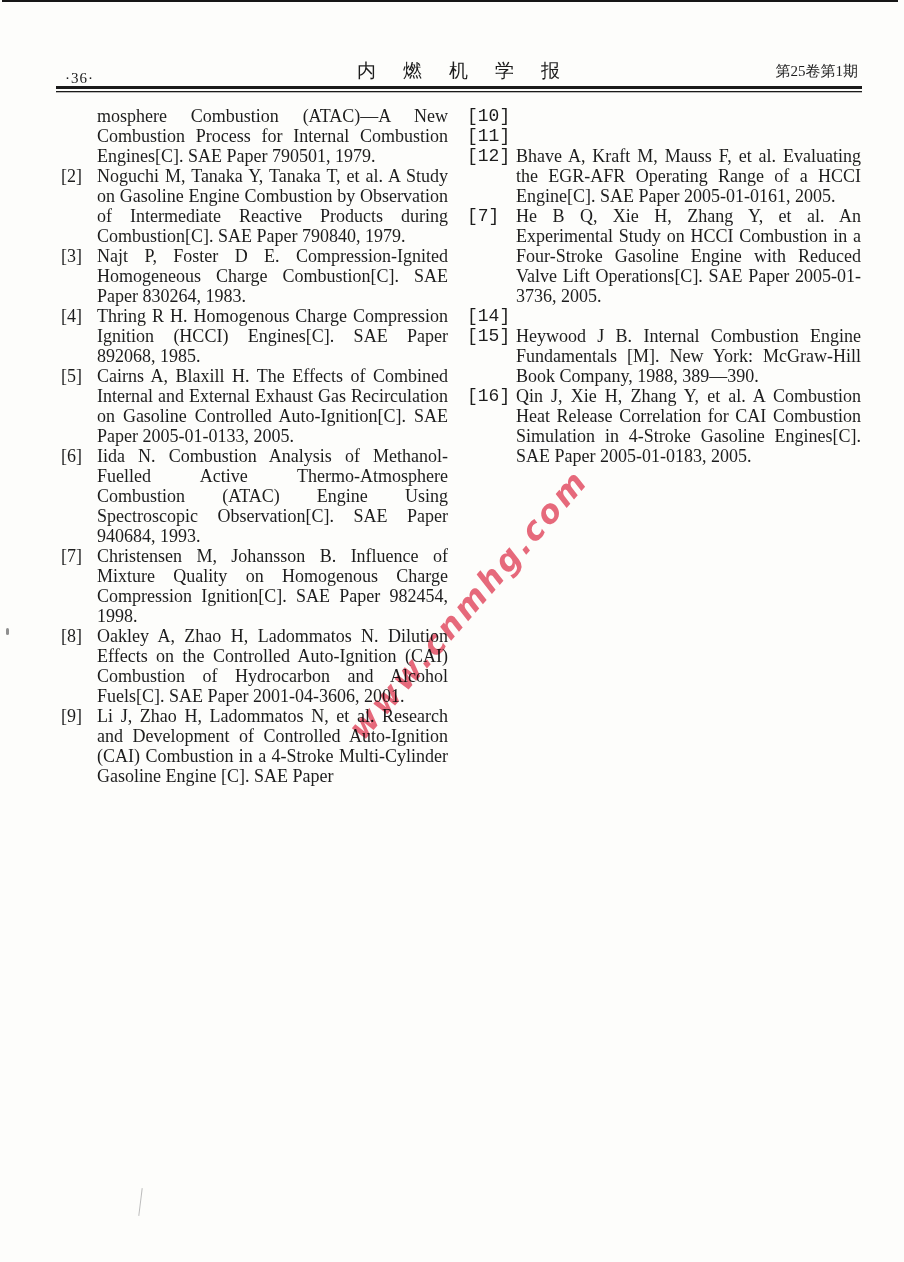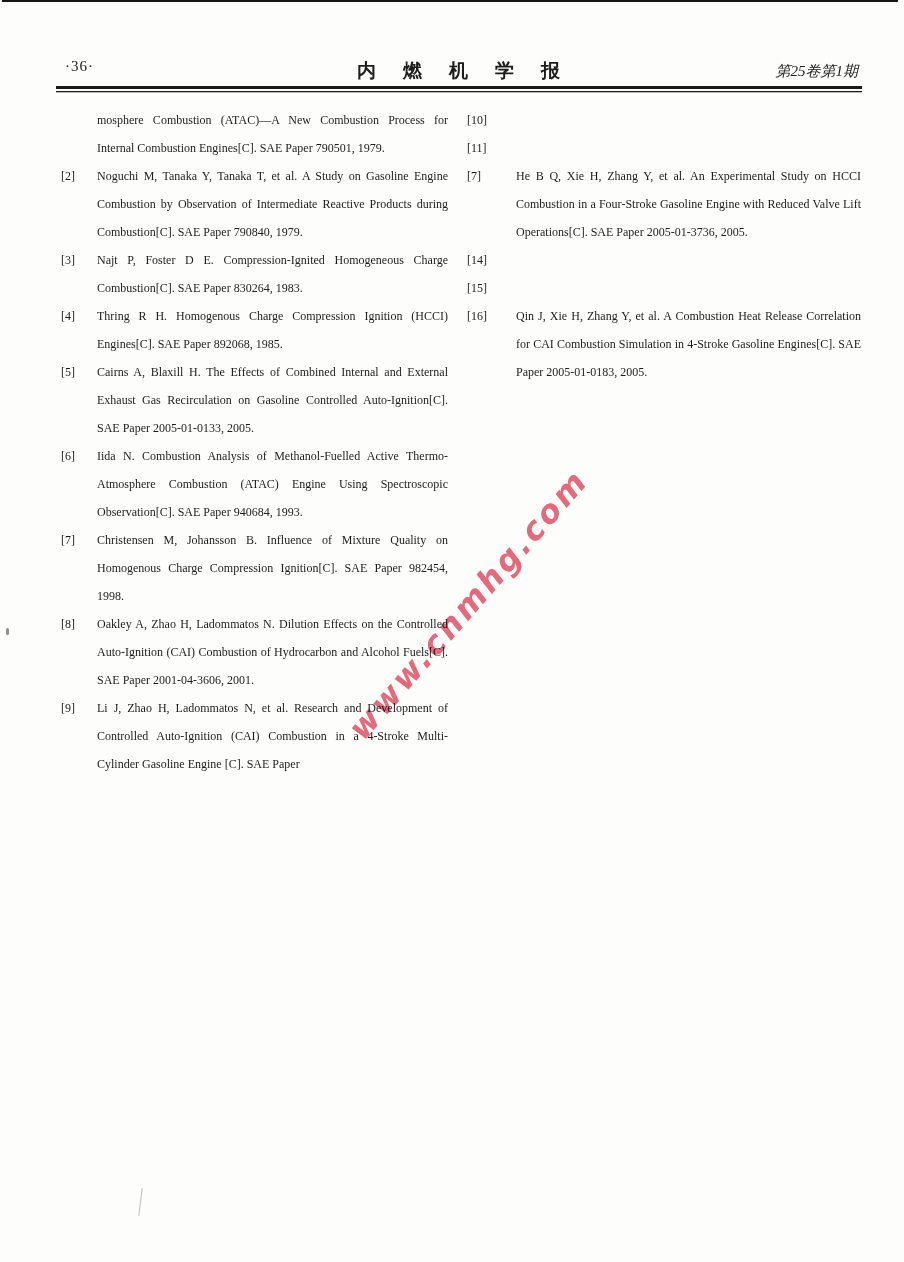--- a/index.html
+++ b/index.html
@@ -4,37 +4,37 @@
 <style>
   html,body{margin:0;padding:0;}
   body{
     width:904px;height:1262px;position:relative;overflow:hidden;
     background:#fdfdfb;
     font-family:"Liberation Serif", serif;
     color:#1d1d1d;
   }
   .top-line{position:absolute;top:0;left:2px;right:6px;height:2px;background:#161616;}
   .header{position:absolute;top:58px;left:57px;right:44px;height:26px;font-size:15px;}
-  .pageno{position:absolute;left:8px;top:0;letter-spacing:1px;}
+  .pageno{position:absolute;left:8px;top:12px;letter-spacing:1px;}
   .jtitle{
     position:absolute;left:0;right:0;top:0;text-align:center;
-    font-size:19px;font-weight:700;letter-spacing:27px;text-indent:27px;
+    font-size:19px;font-weight:400;letter-spacing:27px;text-indent:27px;
   }
-  .issue{position:absolute;right:2px;top:4px;font-style:italic;}
+  .issue{position:absolute;right:2px;top:4px;}
   .rule{position:absolute;left:56px;right:42px;top:86px;height:8px;border-top:3px solid #1a1a1a;}
   .rule::after{
     content:"";position:absolute;left:0;right:0;top:2px;height:1px;
     background:#1a1a1a;box-shadow:0 1px 0 rgba(25,25,25,.3);
   }
-  .refs{position:absolute;top:106px;font-size:12px;line-height:28px;}
+  .refs{position:absolute;top:106px;font-size:18px;line-height:20px;}
   .refs-left{left:61px;width:387px;}
   .refs-right{left:467px;width:394px;}
   .ref-item{display:flex;}
   .ref-label{flex:0 0 36px;white-space:nowrap;}
-  .refs-right .ref-label{flex:0 0 49px;}
+  .refs-right .ref-label{flex:0 0 49px;font-family:Liberation Mono, monospace;}
   .ref-text{flex:1;text-align:justify;}
   .watermark{
     position:absolute;left:283px;top:585px;width:372px;height:40px;
     text-align:center;transform:rotate(-49deg);
     font-family:"DejaVu Sans", sans-serif;font-style:italic;font-weight:bold;
     font-size:32px;letter-spacing:3px;opacity:.8;mix-blend-mode:multiply;
     pointer-events:none;white-space:nowrap;
   }
   .speck1{position:absolute;left:6px;top:628px;width:3px;height:7px;background:#8f8f8f;border-radius:2px;}
   .speck2{position:absolute;left:140px;top:1188px;width:1px;height:28px;background:#bdbdbd;transform:rotate(7deg);}
@@ -101,32 +101,37 @@
 <div class="refs refs-right">
 
   <div class="ref-item">
     <span class="ref-label">[10]</span>
   </div>
 
   <div class="ref-item">
     <span class="ref-label">[11]</span>
   </div>
 
+  <div class="ref-item">
+    <span class="ref-label">[12]</span>
+    <span class="ref-text">Bhave A, Kraft M, Mauss F, et al. Evaluating the EGR-AFR Operating Range of a HCCI Engine[C]. SAE Paper 2005-01-0161, 2005.</span>
+  </div>
 
   <div class="ref-item">
     <span class="ref-label">[7]</span>
     <span class="ref-text">He B Q, Xie H, Zhang Y, et al. An Experimental Study on HCCI Combustion in a Four-Stroke Gasoline Engine with Reduced Valve Lift Operations[C]. SAE Paper 2005-01-3736, 2005.</span>
   </div>
 
   <div class="ref-item">
     <span class="ref-label">[14]</span>
   </div>
 
   <div class="ref-item">
     <span class="ref-label">[15]</span>
+    <span class="ref-text">Heywood J B. Internal Combustion Engine Fundamentals [M]. New York: McGraw-Hill Book Company, 1988, 389—390.</span>
   </div>
 
   <div class="ref-item">
     <span class="ref-label">[16]</span>
     <span class="ref-text">Qin J, Xie H, Zhang Y, et al. A Combustion Heat Release Correlation for CAI Combustion Simulation in 4-Stroke Gasoline Engines[C]. SAE Paper 2005-01-0183, 2005.</span>
   </div>
 </div>
 
 <div class="watermark" style="color: rgb(226, 69, 92);">www.cnmhg.com</div>
 

